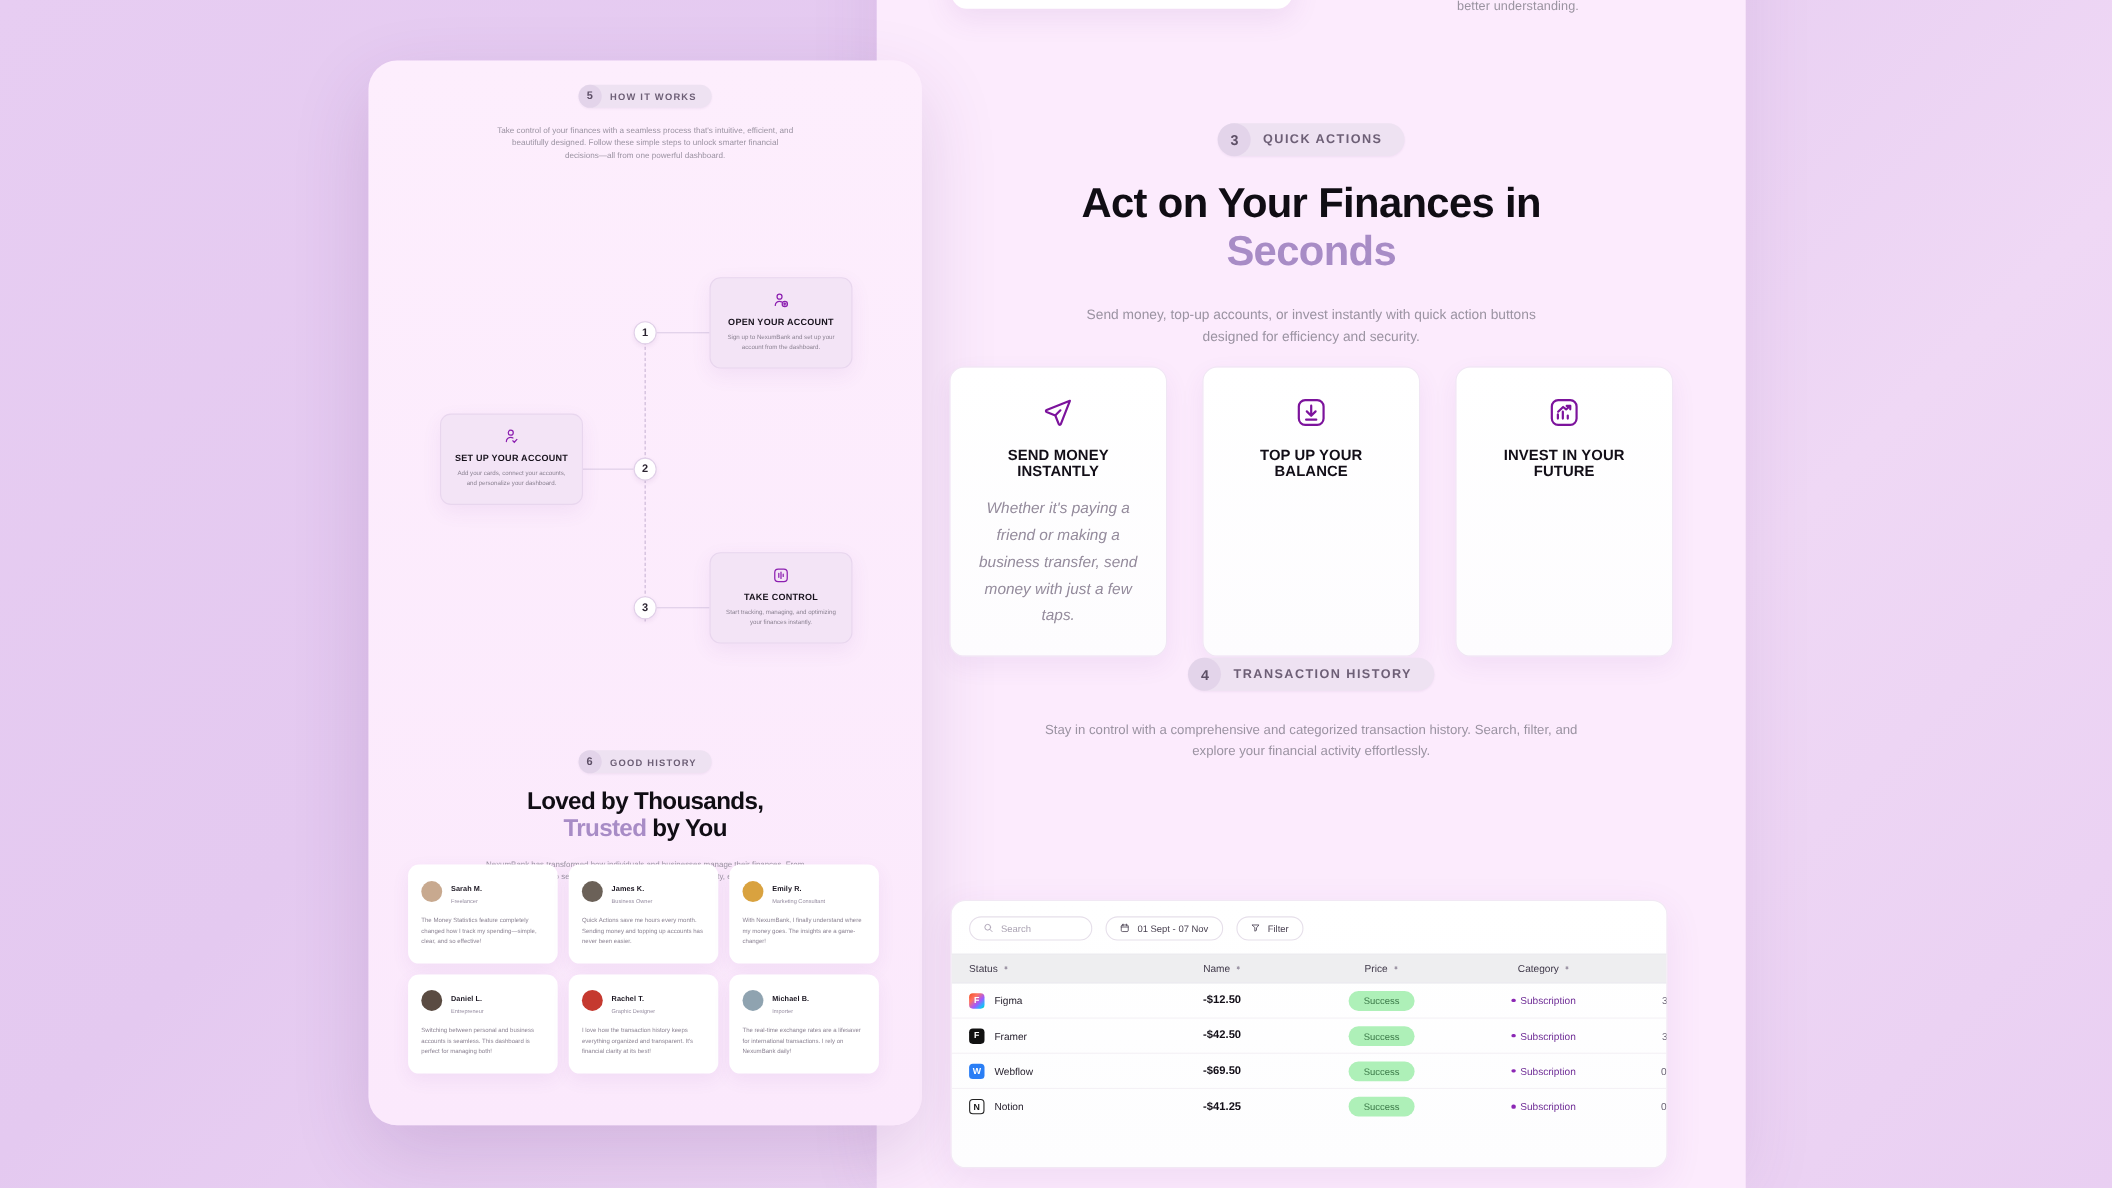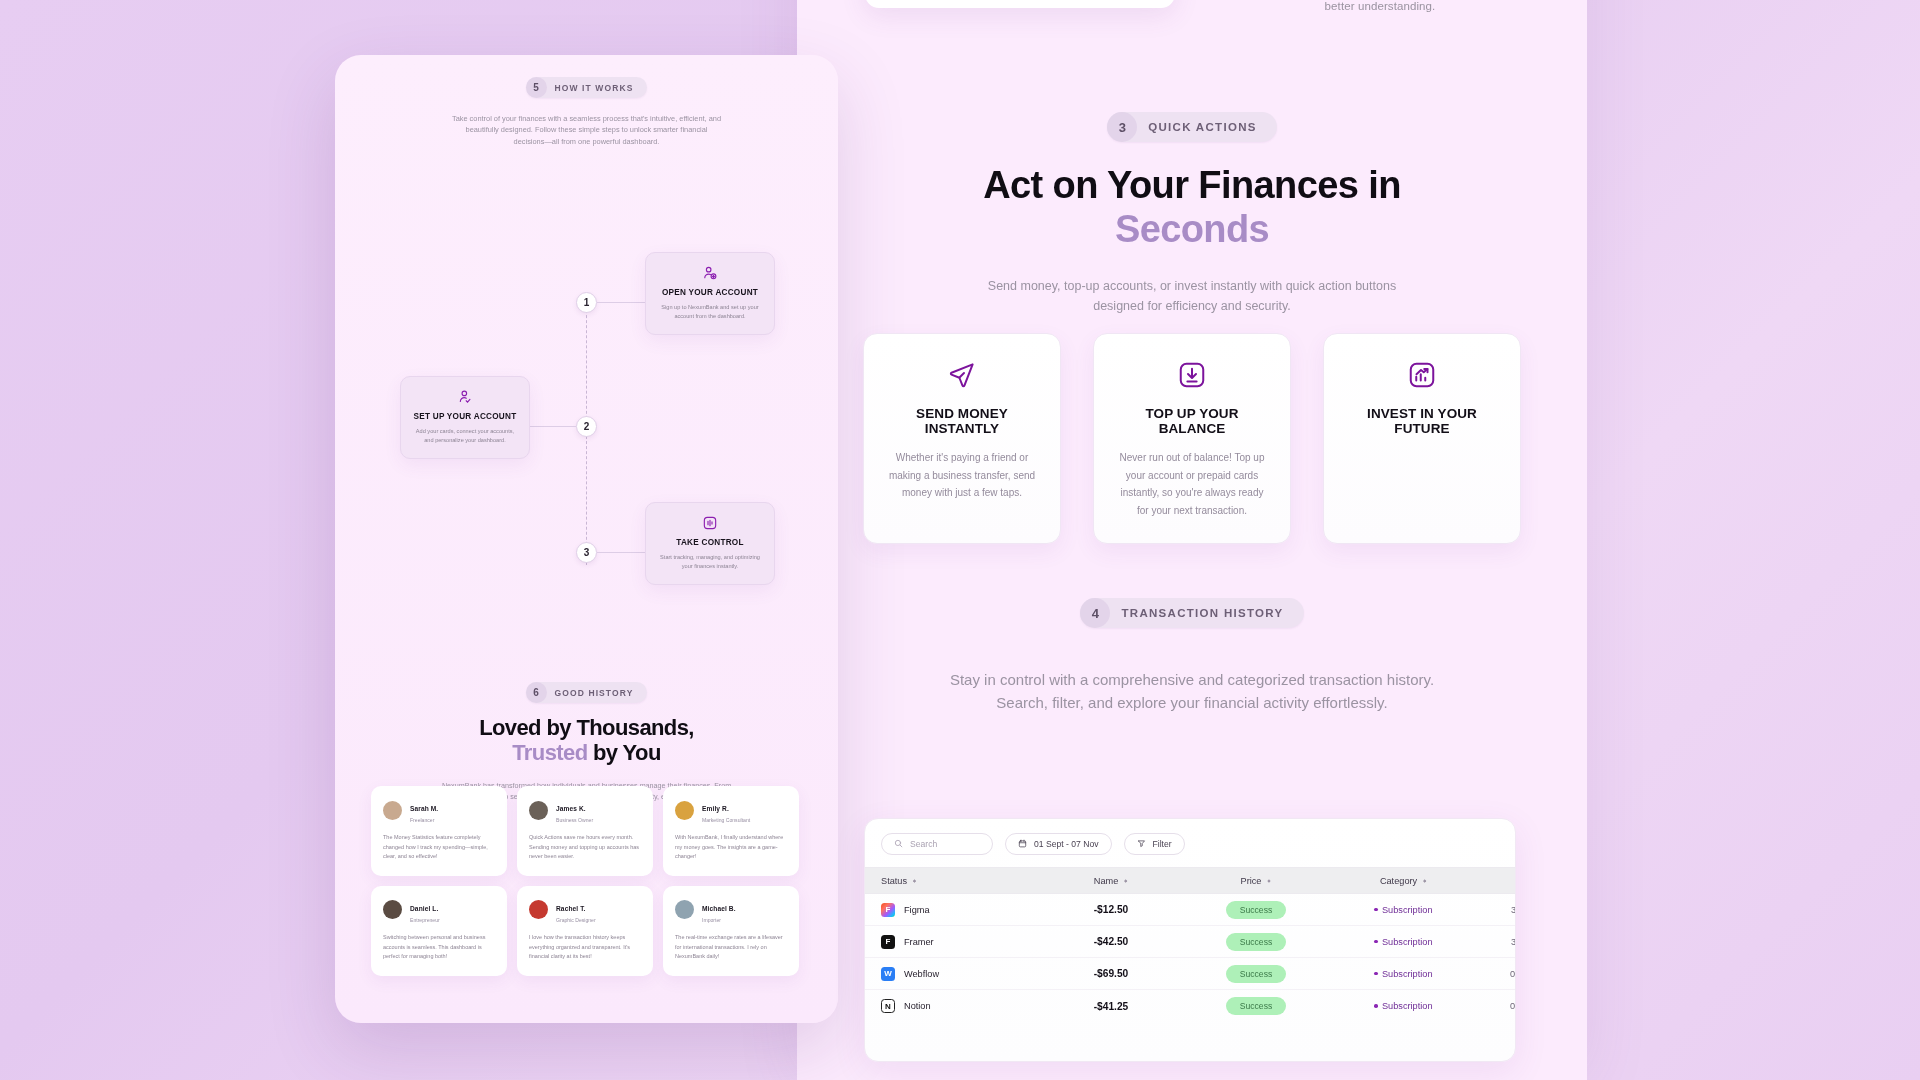--- a/index.html
+++ b/index.html
@@ -139,27 +139,27 @@
   }
   .fcard {
     background: linear-gradient(180deg,#ffffff 0%, #fdfcfe 100%);
     border: 1px solid #f0e6f4; border-radius: 14px;
     padding: 26px 20px 24px; text-align: center;
     box-shadow: 0 8px 22px rgba(120,60,150,.07);
     min-height: 164px;
   }
   .fcard .ico { color: #7c139c; display: flex; justify-content: center; margin-bottom: 16px; }
   .fcard .t { font-size: 13.5px; font-weight: 700; color: #120e17; letter-spacing: .1px; }
-  .fcard .d { font-size: 10px; color: #948b9c; line-height: 1.75; margin-top: 13px; }
+  .fcard .d { font-size: 14px; color: #948b9c; line-height: 1.75; margin-top: 13px; font-style: italic; }
 
   
   #rp-tx { position: absolute; left: 797px; top: 598px; width: 790px; }
   #rp-tx .pill-wrap { text-align: center; }
   #rp-tx h2.head { font-size: 38px; margin-top: 22px; }
-  #rp-tx .sub { font-size: 15px; margin: 40px auto 0; width: 520px; }
+  #rp-tx .sub { font-size: 12px; margin: 26px auto 0; width: 520px; }
 
   #txpanel {
     position: absolute; left: 864px; top: 818px; width: 652px; height: 244px;
     background: linear-gradient(180deg,#ffffff 0%,#fdfdfe 100%);
     border: 1px solid #f1e8f4; border-radius: 14px;
     box-shadow: 0 10px 34px rgba(120,60,150,.09);
     overflow: hidden;
   }
   .tx-toolbar { display: flex; align-items: center; gap: 12px; padding: 14px 16px 12px; }
   .ctl {
@@ -376,21 +376,20 @@
     <div class="d">Whether it's paying a friend or making a business transfer, send money with just a few taps.</div>
   </div>
   <div class="fcard">
     <span class="ico">
       <svg width="30" height="30" viewBox="0 0 24 24" fill="none" stroke="currentColor" stroke-width="1.6" stroke-linecap="round" stroke-linejoin="round">
         <rect x="3" y="3" width="18" height="18" rx="4.6"></rect>
         <path d="M12 7v7M8.8 11.2L12 14.4l3.2-3.2M8.3 17.2h7.4"></path>
       </svg>
     </span>
     <div class="t">TOP UP YOUR BALANCE</div>
-    <div class="d">Never run out of balance! Top up your account or prepaid cards instantly, so you're always ready for your next transaction.</div>
   </div>
   <div class="fcard">
     <span class="ico">
       <svg width="30" height="30" viewBox="0 0 24 24" fill="none" stroke="currentColor" stroke-width="1.6" stroke-linecap="round" stroke-linejoin="round">
         <rect x="3" y="3" width="18" height="18" rx="4.6"></rect>
         <path d="M7.4 16.4v-3M11 16.4v-5M14.6 16.4v-2.2"></path>
         <path d="M7.6 11.4l3.6-3.4 2.2 1.8 2.9-2.6"></path>
         <path d="M13.8 7.2h2.6v2.5"></path>
       </svg>
     </span>

